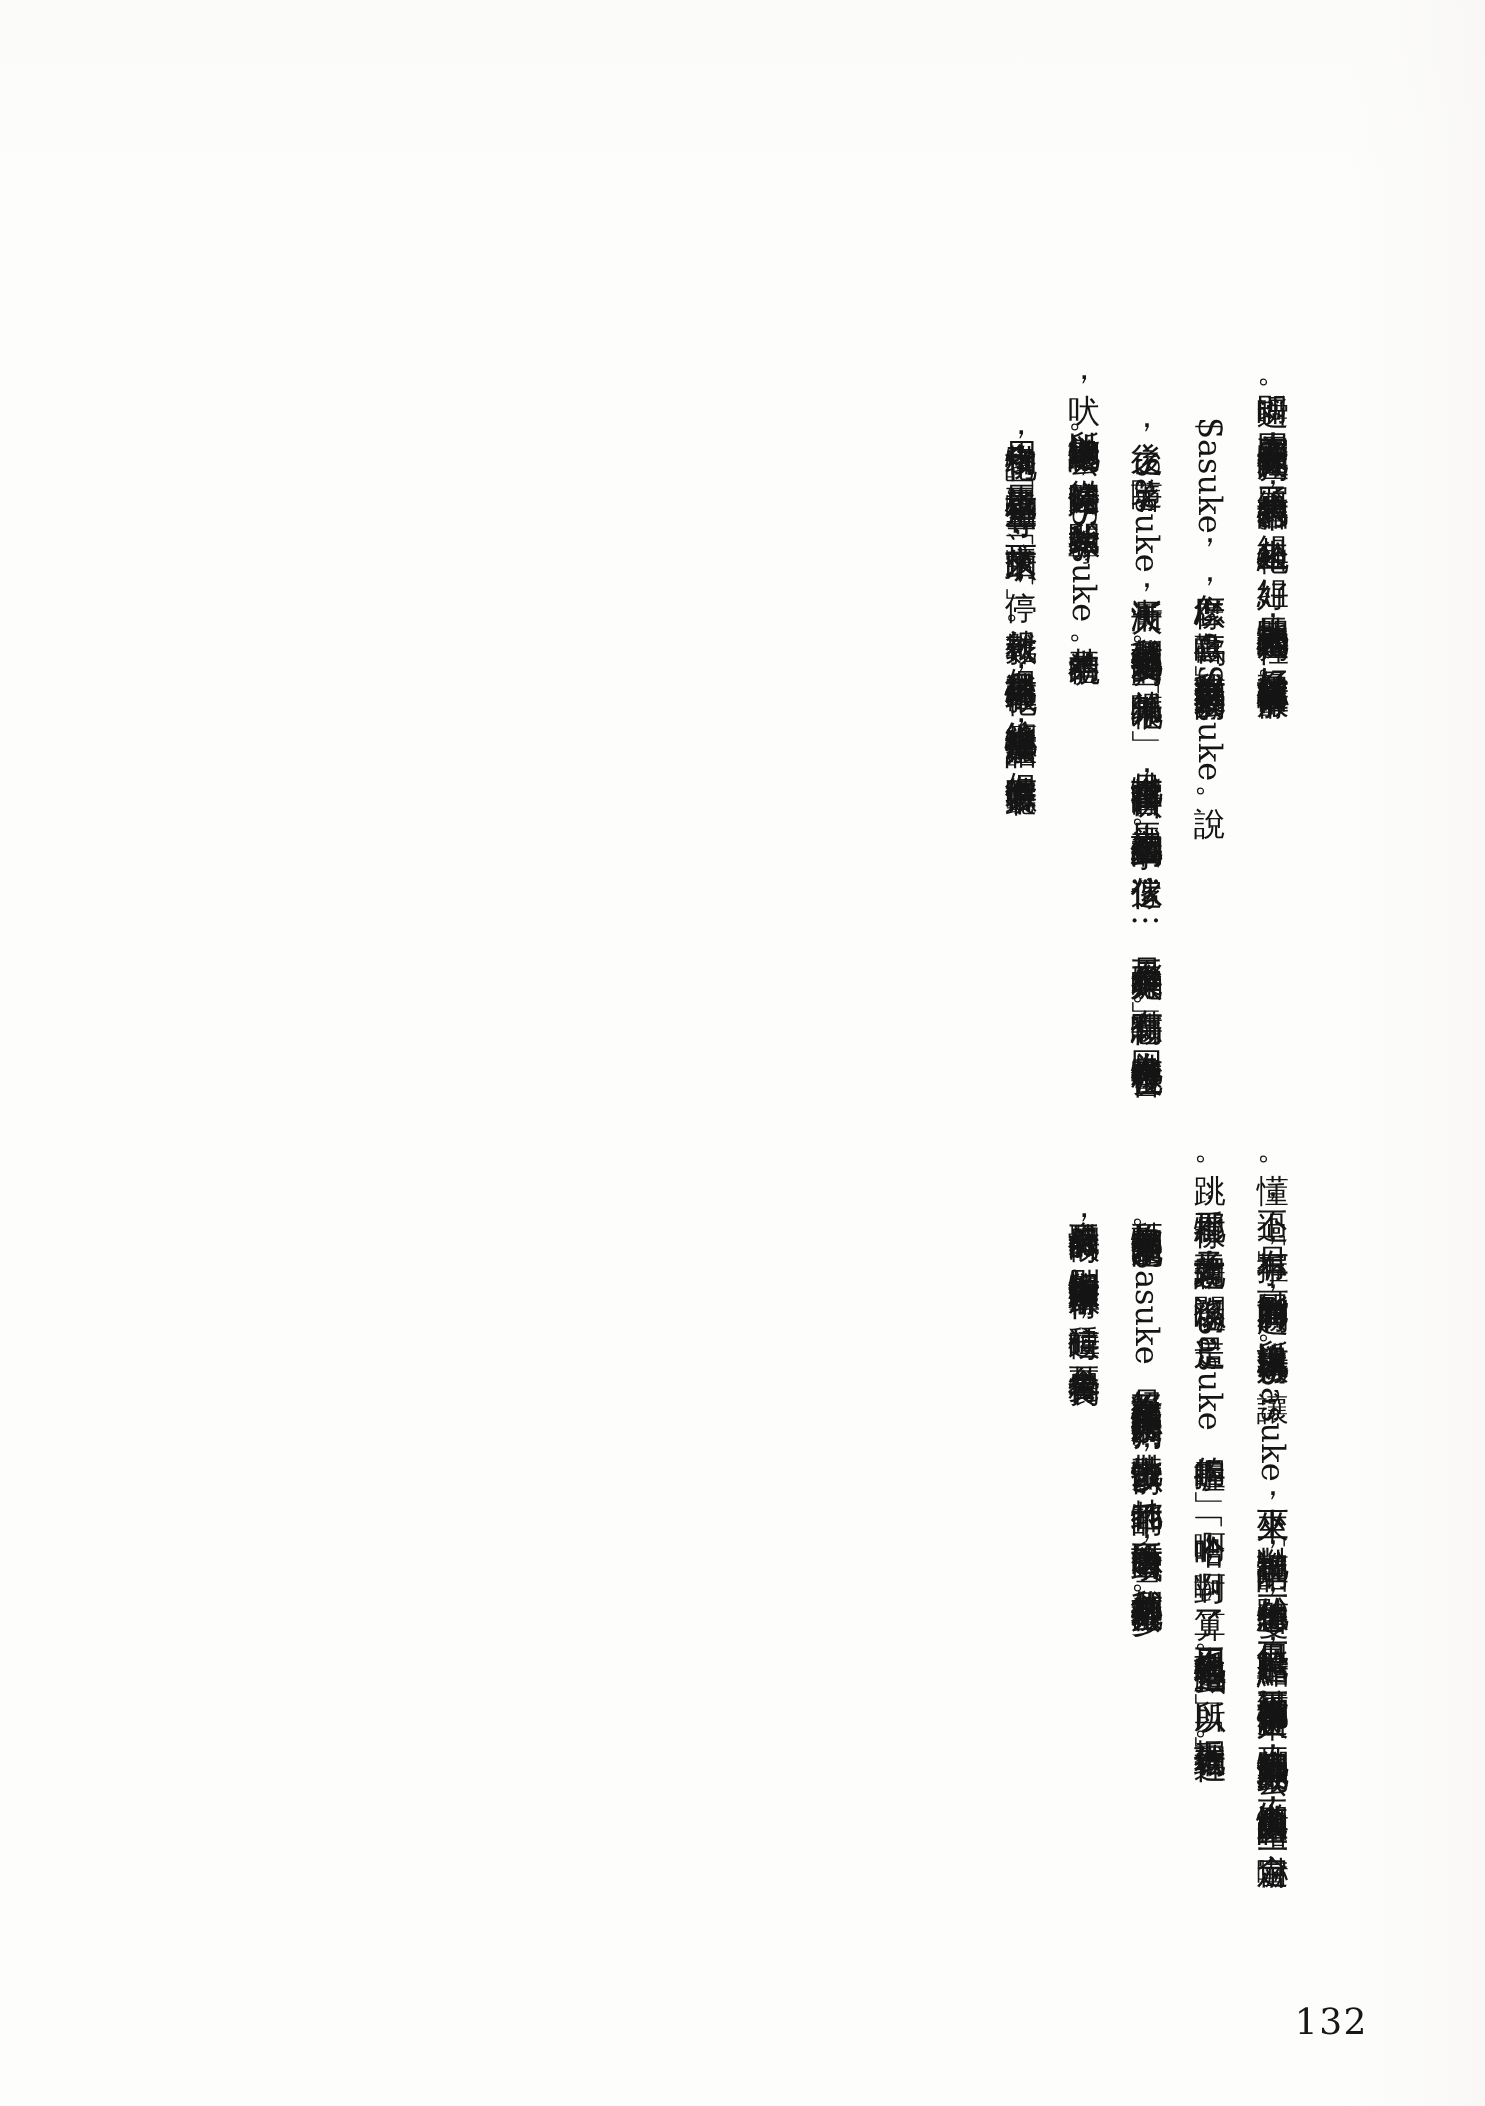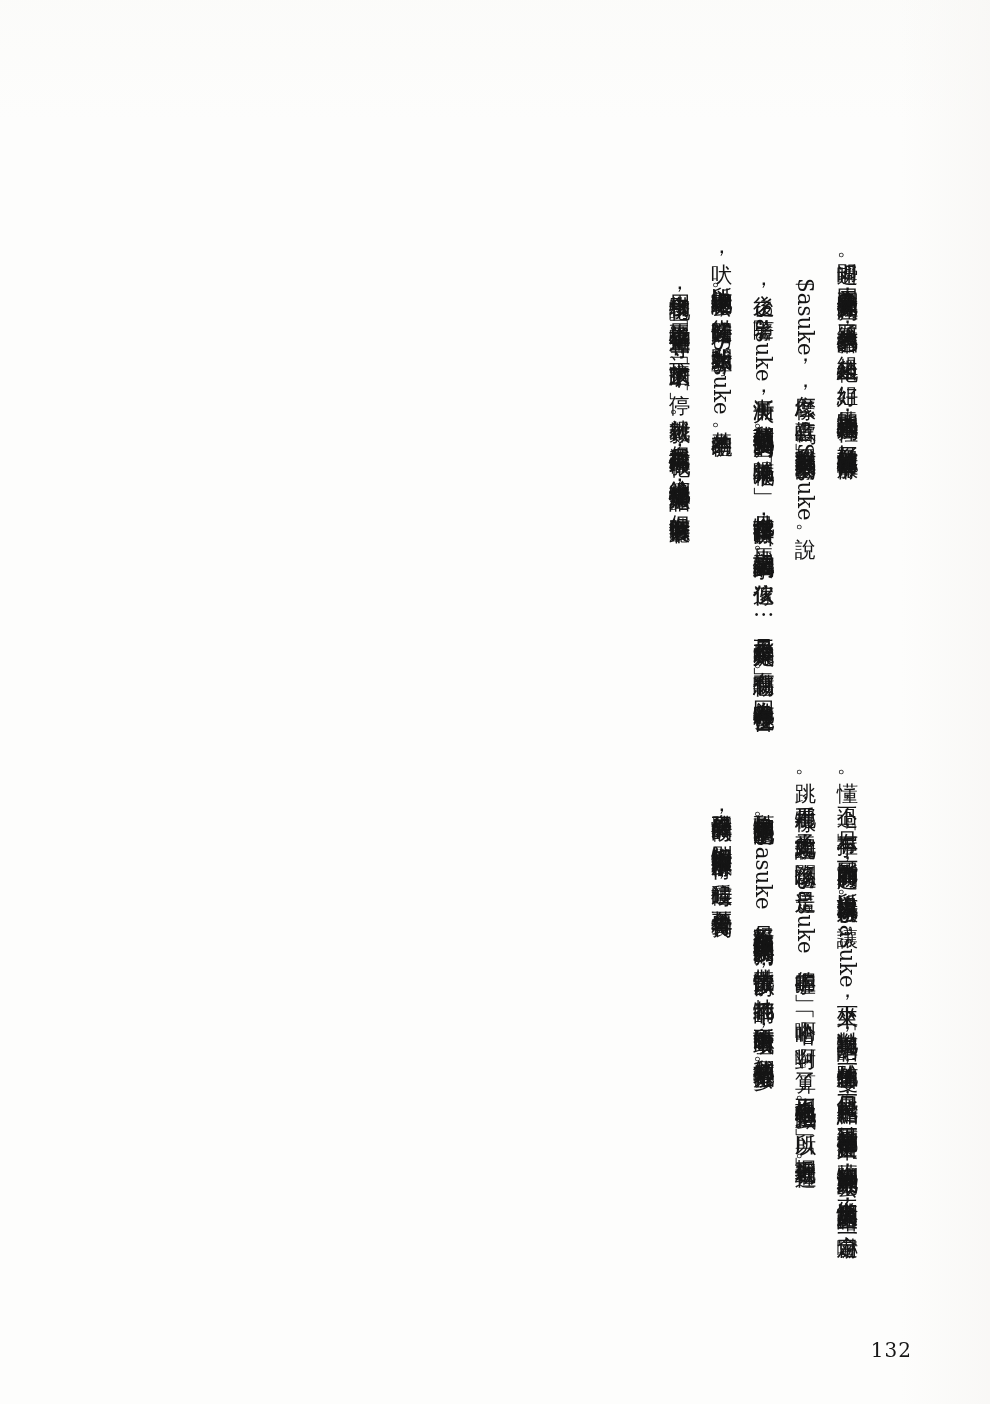--- a/index.html
+++ b/index.html
@@ -79,21 +79,21 @@
     letter-spacing: 0px;
     font-family: "DejaVu Serif", "Liberation Serif", serif;
     padding: 0 1px;
   }
 
   
   #folio {
     position: absolute;
     right: 78px;
     bottom: 42px;
-    font-size: 20px;
+    font-size: 24px;
     letter-spacing: 1px;
     color: #171717;
     font-family: "DejaVu Serif", "Liberation Serif", serif;
     font-variant: small-caps;
   }
 </style>
 </head>
 <body>
 
 <div id="page">

